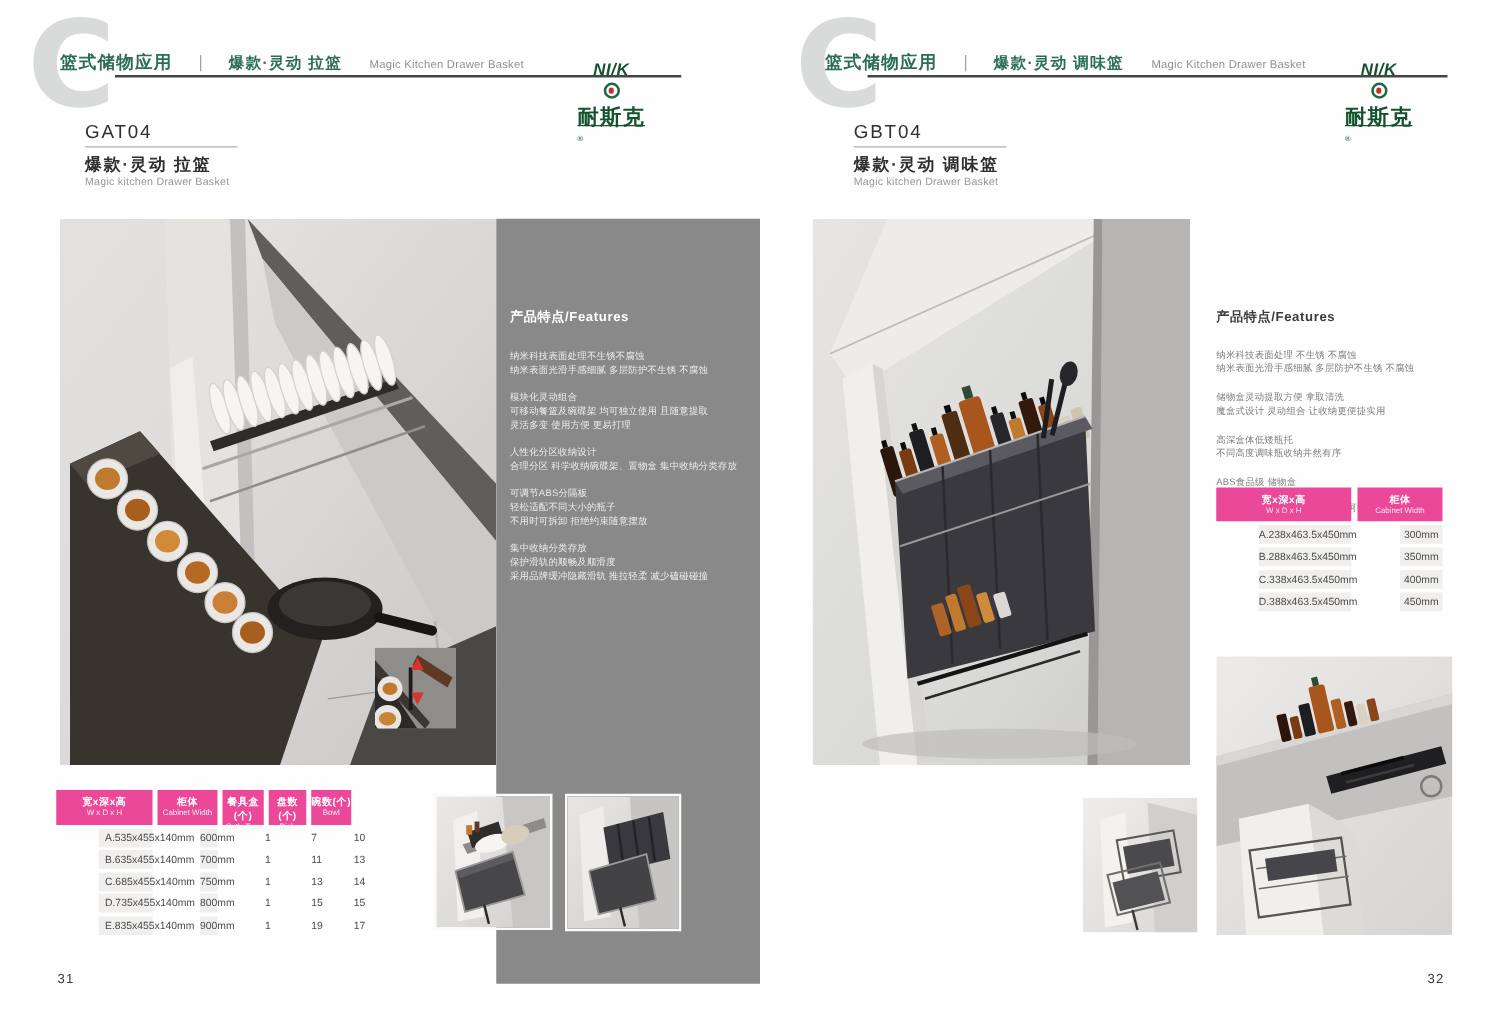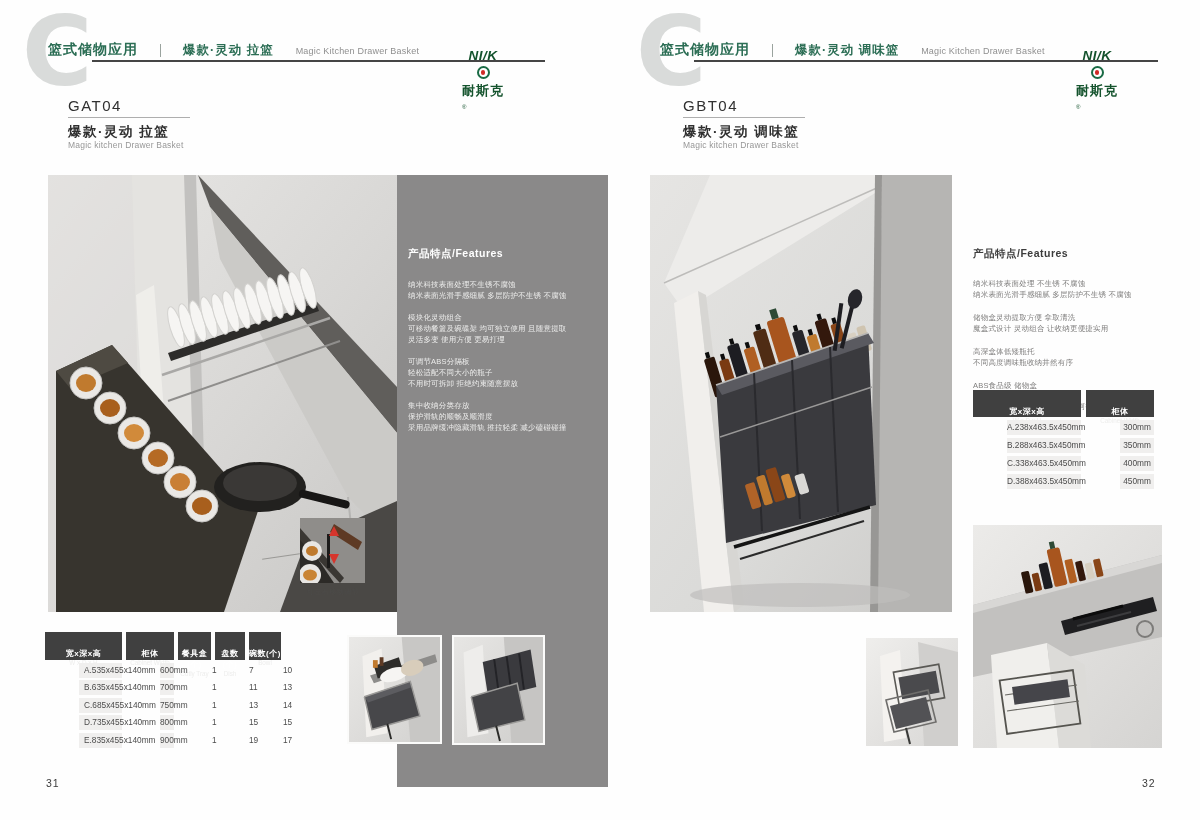--- a/index.html
+++ b/index.html
@@ -13,21 +13,21 @@
   .hdr-cat{font-size:14px;font-weight:bold;color:#2c6e55;letter-spacing:1px;}
   .hdr-sep{display:inline-block;width:1px;height:13px;background:#9aa39e;align-self:center;}
   .hdr-series{font-size:12.5px;font-weight:bold;color:#2c6e55;letter-spacing:1px;}
   .hdr-en{font-size:9px;color:#8f8f8f;letter-spacing:.2px;}
   .hdr-rule{position:absolute;height:1.5px;background:#454545;top:60px;}
 
   .logo{position:absolute;top:48px;display:flex;align-items:center;gap:3px;color:#14532d;flex-direction:column;}
   .logo-latin{font-size:13.5px;font-weight:800;letter-spacing:.5px;font-style:italic;}
   .logo-o{display:inline-block;width:9px;height:9px;border:2.5px solid #1a6b45;border-radius:50%;position:relative;}
   .logo-o i{position:absolute;left:2.2px;top:2.2px;width:4.5px;height:4.5px;border-radius:50%;background:#cf2b27;}
-  .logo-cn{font-size:13px;font-weight:bold;letter-spacing:1px;}
+  .logo-cn{font-size:17px;font-weight:bold;letter-spacing:1px;text-decoration:underline;}
   .logo-reg{font-size:6px;align-self:flex-start;margin-top:1px;}
 
   
   .model{position:absolute;font-size:15px;color:#303030;letter-spacing:1.5px;}
   .model-rule{position:absolute;height:1px;background:#aeaeae;width:122px;}
   .title-cn{position:absolute;font-size:13.5px;font-weight:bold;color:#2f2f2f;letter-spacing:1.5px;}
   .title-en{position:absolute;font-size:8.5px;color:#979797;letter-spacing:.2px;}
 
   
   .gray-panel{position:absolute;left:397px;top:175px;width:211px;height:612px;background:#8a8989;}
@@ -52,21 +52,21 @@
   .inset-caption{position:absolute;left:288px;top:587px;width:90px;text-align:center;
                  font-size:7px;color:#4c4b49;letter-spacing:.5px;}
   .inset-leader{position:absolute;left:262px;top:556px;width:38px;height:1px;background:#9a9996;transform:rotate(-8deg);}
 
   
   .spec{position:absolute;display:grid;}
   .spec-left{left:45px;top:632px;grid-template-columns:77px 48px 33px 30px 32px;
              grid-template-rows:28px repeat(5,15px);column-gap:4px;row-gap:2.5px;}
   .spec-right{left:973px;top:390px;grid-template-columns:108px 68px;
               grid-template-rows:27px repeat(4,15px);column-gap:5px;row-gap:3px;}
-  .th{background:#404040;color:#fff;text-align:center;padding-top:16px;box-sizing:border-box;}
+  .th{background:#ec4899;color:#fff;text-align:center;padding-top:4px;box-sizing:border-box;}
   .th .cn{display:block;font-size:8px;font-weight:bold;line-height:11px;letter-spacing:.5px;}
   .th .en{display:block;font-size:6.3px;line-height:8px;color:#ededec;}
   .td{background:#f0efee;color:#4b4b4b;font-size:8.3px;line-height:15px;text-align:center;margin-left:34px;}
   .td.l{text-align:left;padding-left:5px;box-sizing:border-box;}
 
   .pagenum{position:absolute;top:777px;font-size:10.5px;color:#3a3a3a;letter-spacing:1px;}
 </style>
 </head>
 <body>
 
@@ -102,20 +102,24 @@
     <div class="features features-light" style="left:408px;top:247px;">
       <h3>产品特点/Features</h3>
       <p class="fgroup">
         <span class="fline">纳米科技表面处理不生锈不腐蚀</span>
         <span class="fline">纳米表面光滑手感细腻 多层防护不生锈 不腐蚀</span>
       </p>
       <p class="fgroup">
         <span class="fline">模块化灵动组合</span>
         <span class="fline">可移动餐篮及碗碟架 均可独立使用 且随意提取</span>
         <span class="fline">灵活多变 使用方便 更易打理</span>
+      </p>
+      <p class="fgroup">
+        <span class="fline">人性化分区收纳设计</span>
+        <span class="fline">合理分区 科学收纳碗碟架、置物盒 集中收纳分类存放</span>
       </p>
       <p class="fgroup">
         <span class="fline">可调节ABS分隔板</span>
         <span class="fline">轻松适配不同大小的瓶子</span>
         <span class="fline">不用时可拆卸 拒绝约束随意摆放</span>
       </p>
       <p class="fgroup">
         <span class="fline">集中收纳分类存放</span>
         <span class="fline">保护滑轨的顺畅及顺滑度</span>
         <span class="fline">采用品牌缓冲隐藏滑轨 推拉轻柔 减少磕碰碰撞</span>

